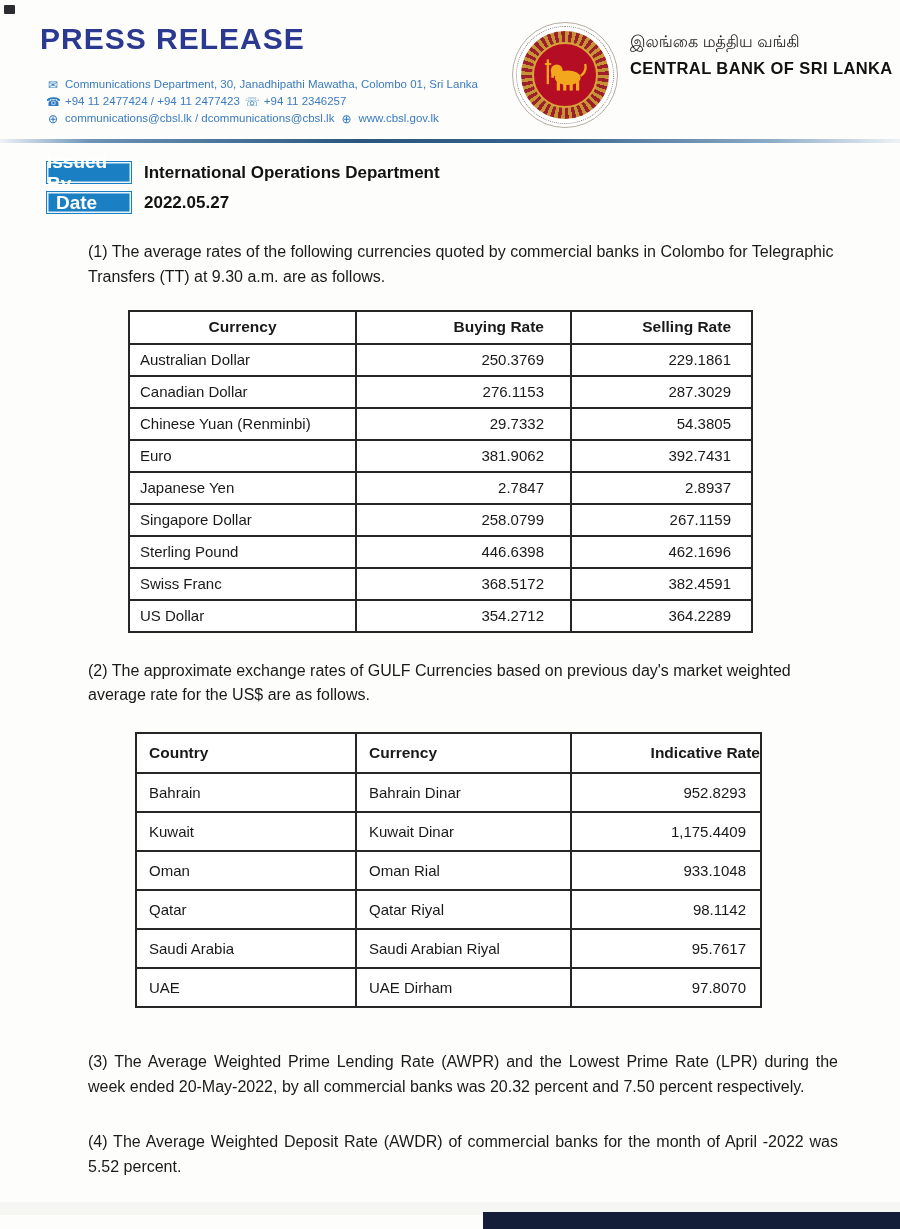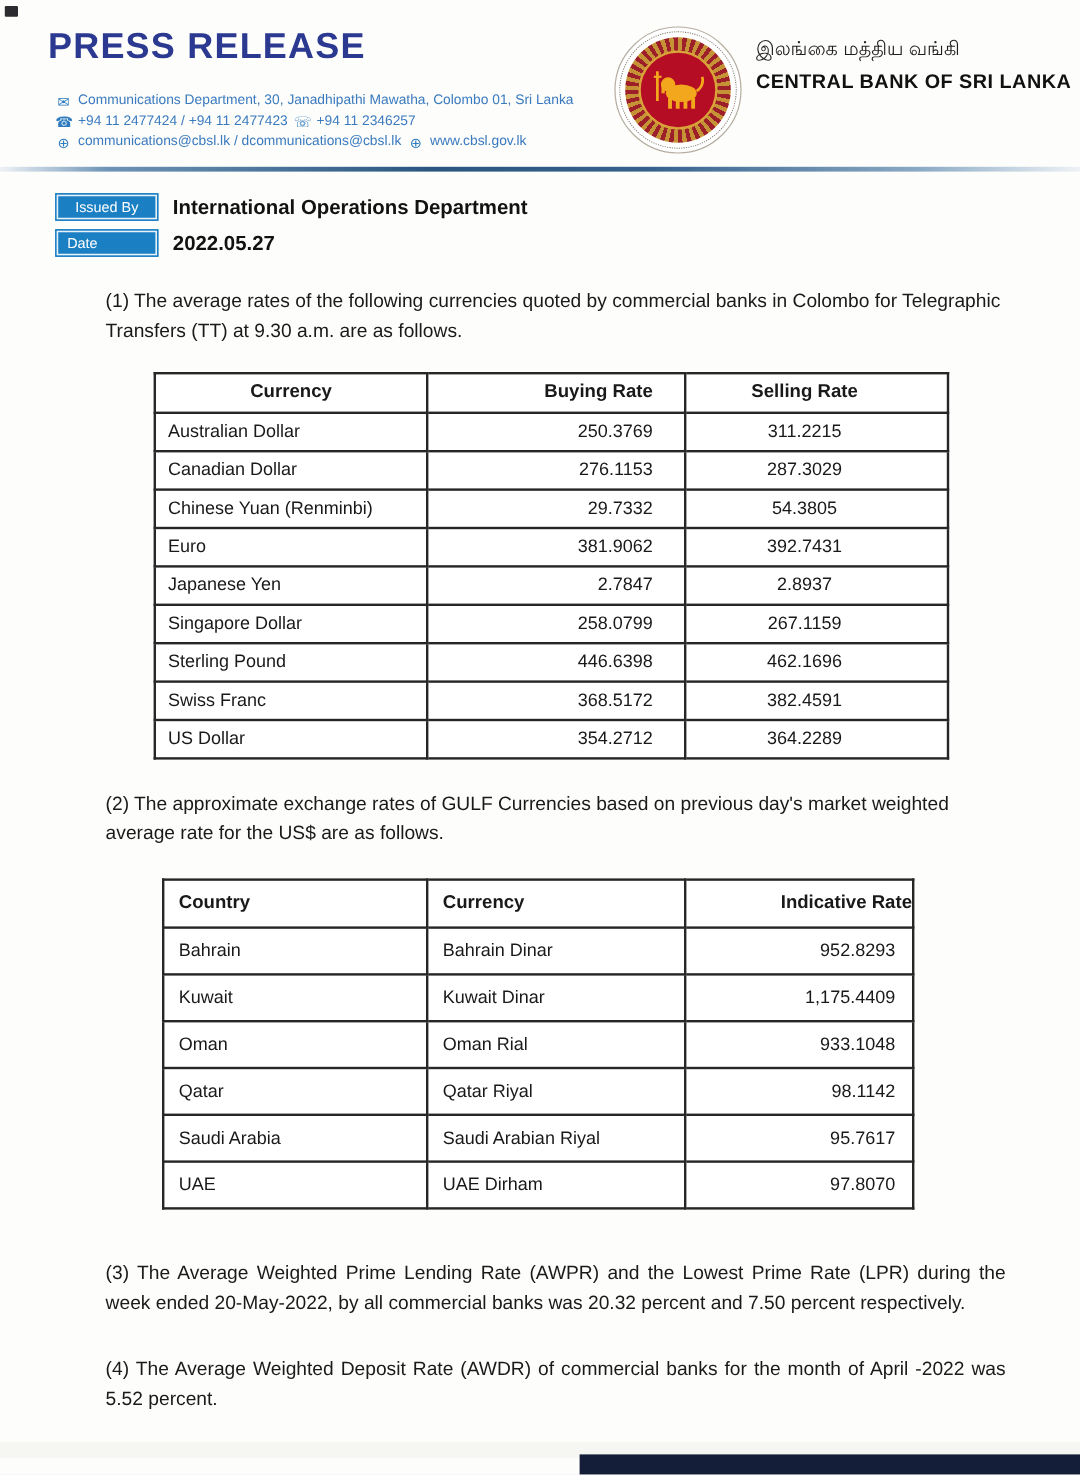--- a/index.html
+++ b/index.html
@@ -33,42 +33,42 @@
   .bn-ta { font-size:16px; color:#201d1d; margin-top:8px; }
   .bn-en { font-size:16.5px; font-weight:bold; letter-spacing:.4px; color:#111; margin-top:10px; }
   .divider { position:absolute; left:0; top:139px; width:900px; height:4px;
     background:linear-gradient(90deg,#eef2f6 0%,#6d93b6 10%,#2a567f 40%,#35618c 60%,#8aa9c4 85%,#eef2f6 100%); }
 
   
   .meta { margin:20px 0 0 46px; }
   .meta-row { display:flex; align-items:center; margin-bottom:7px; }
   .badge {
     width:86px; height:23px; background:#1b7fc4; color:#fff;
-    font-size:12px; font-weight:normal; display:flex; align-items:center;
+    font-size:19px; font-weight:bold; display:flex; align-items:center;
     box-shadow:inset 0 0 0 1.5px rgba(255,255,255,.9); border:1px solid #1b7fc4;
   }
   .badge.center { justify-content:center; }
   .badge.left { padding-left:9px; }
   .meta-val { margin-left:12px; font-size:17px; font-weight:bold; color:#121212; }
 
   
   .para { margin:26px 62px 0 88px; font-size:16px; line-height:1.55; color:#1a1a1a; }
   .para.just { text-align:justify; }
 
   
   table.doc-table { border-collapse:collapse; font-size:15px; color:#191919; background:#fff; }
   table.doc-table th, table.doc-table td { border:2px solid #262626; font-weight:normal; }
   table.doc-table th { font-weight:bold; font-size:15.5px; }
   #table1 { margin:20px 0 0 128px; }
   #table1 th { height:33px; }
   #table1 td { height:32px; }
   #table1 .col0 { width:227px; text-align:left; padding-left:10px; }
   #table1 th.col0 { text-align:center; padding-left:0; }
   #table1 .col1 { width:215px; text-align:right; padding-right:26px; }
-  #table1 .col2 { width:219px; text-align:center; padding-right:20px; }
+  #table1 .col2 { width:181px; text-align:right; padding-right:20px; }
   #table2 { margin:24px 0 0 135px; }
   #table2 th { height:40px; }
   #table2 td { height:39px; }
   #table2 .col0 { width:220px; text-align:left; padding-left:12px;margin-top:26px; }
   #table2 .col1 { width:215px; text-align:left; padding-left:12px; }
   #table2 .col2 { width:190px; text-align:right; padding-right:14px; }
   #table2 th.col2 { text-align:right; padding-right:0; }
 
   .p3 { margin-top:42px; }
   .p4 { margin-top:30px; }
@@ -151,21 +151,21 @@
         <tr>
           <th class="col0">Currency</th>
           <th class="col1">Buying Rate</th>
           <th class="col2">Selling Rate</th>
         </tr>
       </thead>
     <tbody>
         <tr>
           <td class="col0">Australian Dollar</td>
           <td class="col1">250.3769</td>
-          <td class="col2">311.2215</td>
+          <td class="col2">229.1861</td>
         </tr>
         <tr>
           <td class="col0">Canadian Dollar</td>
           <td class="col1">276.1153</td>
           <td class="col2">287.3029</td>
         </tr>
         <tr>
           <td class="col0">Chinese Yuan (Renminbi)</td>
           <td class="col1">29.7332</td>
           <td class="col2">54.3805</td>

